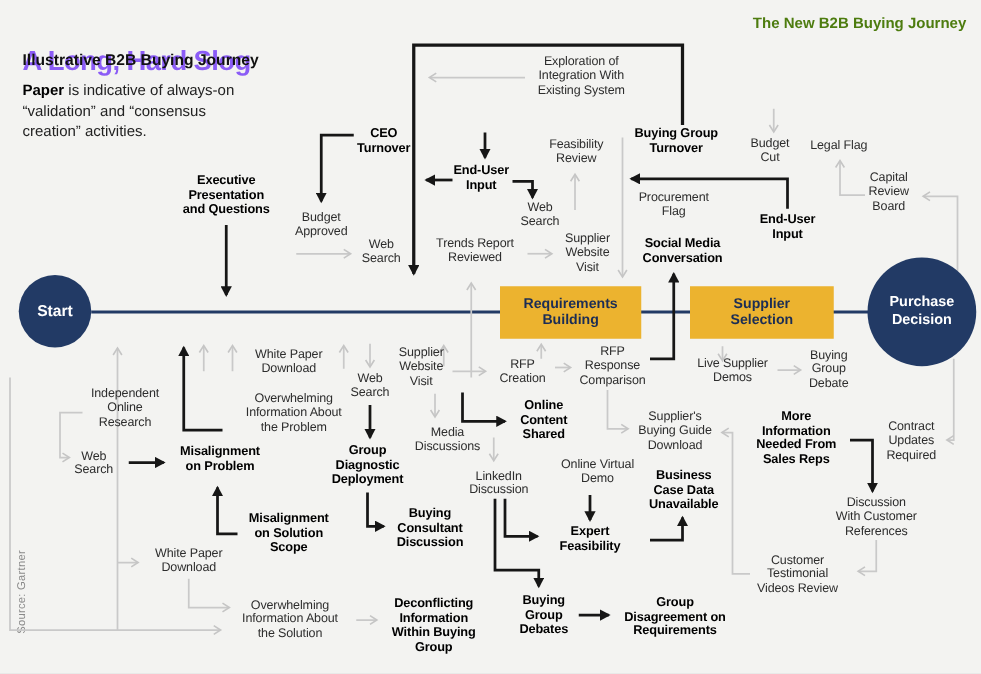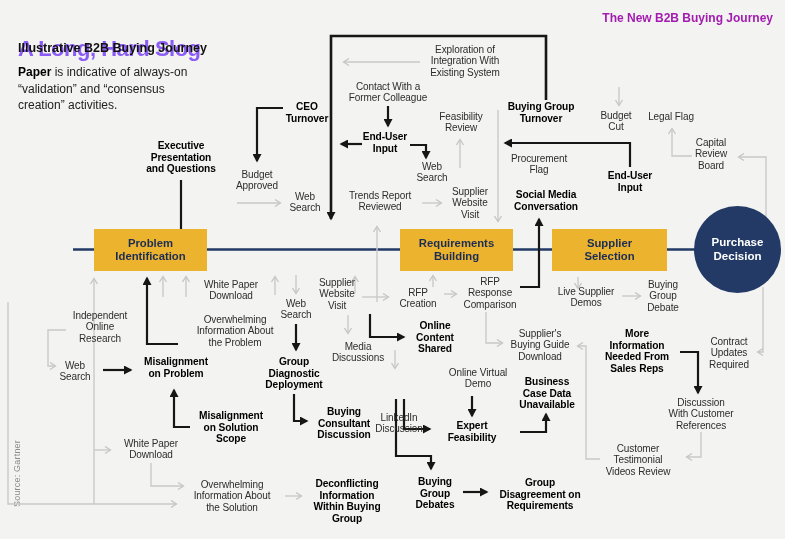--- a/index.html
+++ b/index.html
@@ -1,20 +1,20 @@
 <!DOCTYPE html>
 <html><head>
 <meta charset="utf-8">
 <style>
   html,body{margin:0;padding:0;background:#dcdcdc;}
   .canvas{position:relative;width:785px;height:539px;background:#f3f3f1;
     font-family:"Liberation Sans",sans-serif;overflow:hidden;}
   .hdr-title{position:absolute;left:18px;top:8px;font-size:22px;font-weight:800;
     color:#8b5cf6;letter-spacing:-0.5px;margin-top:28px;}
-  .hdr-tag{position:absolute;right:12px;top:11px;font-size:12px;font-weight:700;color:#a21caf;}
+  .hdr-tag{position:absolute;right:12px;top:11px;font-size:12px;font-weight:700;color:#4d7c0f;}
   .hdr-sub{position:absolute;left:18px;top:41px;font-size:12.5px;font-weight:700;color:#111;}
   .hdr-note{position:absolute;left:18px;top:64px;width:190px;font-size:12px;
     line-height:1.38;color:#222;}
   .hdr-note b{font-weight:800;color:#000;}
   .src{position:absolute;left:12px;top:440px;font-size:9px;color:#8a8a8a;
     writing-mode:vertical-rl;transform:rotate(180deg);letter-spacing:0.2px;}
   .lbl{position:absolute;transform:translate(-50%,-50%);text-align:center;
     font-size:10px;line-height:1.14;color:#2d2d2d;white-space:pre-line;
     letter-spacing:-0.1px;z-index:3;}
   .lbl.b{font-weight:700;color:#000;font-size:10.2px;}
@@ -102,38 +102,35 @@
       <path d="M680,352 L698,352 L698,393"></path>
     </g>
   </svg>
 
   <div class="hdr-title">A Long, Hard Slog</div>
   <div class="hdr-tag">The New B2B Buying Journey</div>
   <div class="hdr-sub">Illustrative B2B Buying Journey</div>
   <div class="hdr-note"><b>Paper</b><span> is indicative of always-on “validation” and “consensus creation” activities.</span></div>
   <div class="src">Source: Gartner</div>
 
-  <div class="stage" style="left:94px;top:229px;width:113px;height:42px;">Problem
-Identification</div>
+  <div class="circle start">Start</div>
   <div class="stage" style="left:400px;top:229px;width:113px;height:42px;">Requirements
 Building</div>
   <div class="stage" style="left:552px;top:229px;width:115px;height:42px;">Supplier
 Selection</div>
   <div class="circle end">Purchase
 Decision</div>
 
   <div class="lbl b" style="left:181px;top:157px;">Executive
 Presentation
 and Questions</div>
   <div class="lbl b" style="left:307px;top:113px;">CEO
 Turnover</div>
   <div class="lbl" style="left:257px;top:180px;">Budget
 Approved</div>
-  <div class="lbl" style="left:388px;top:92px;">Contact With a
-Former Colleague</div>
   <div class="lbl b" style="left:385px;top:143px;">End-User
 Input</div>
   <div class="lbl" style="left:461px;top:122px;">Feasibility
 Review</div>
   <div class="lbl" style="left:432px;top:172px;">Web
 Search</div>
   <div class="lbl" style="left:465px;top:61px;">Exploration of
 Integration With
 Existing System</div>
   <div class="lbl" style="left:616px;top:121px;">Budget
@@ -191,21 +188,21 @@
 Consultant
 Discussion</div>
   <div class="lbl b" style="left:435px;top:337px;">Online
 Content
 Shared</div>
   <div class="lbl" style="left:418px;top:298px;">RFP
 Creation</div>
   <div class="lbl" style="left:490px;top:293px;">RFP
 Response
 Comparison</div>
-  <div class="lbl" style="left:399px;top:387px;margin-top:36px;">LinkedIn
+  <div class="lbl" style="left:399px;top:387px;">LinkedIn
 Discussion</div>
   <div class="lbl" style="left:478px;top:378px;">Online Virtual
 Demo</div>
   <div class="lbl b" style="left:472px;top:432px;">Expert
 Feasibility</div>
   <div class="lbl b" style="left:547px;top:393px;">Business
 Case Data
 Unavailable</div>
   <div class="lbl" style="left:540px;top:345px;">Supplier's
 Buying Guide

